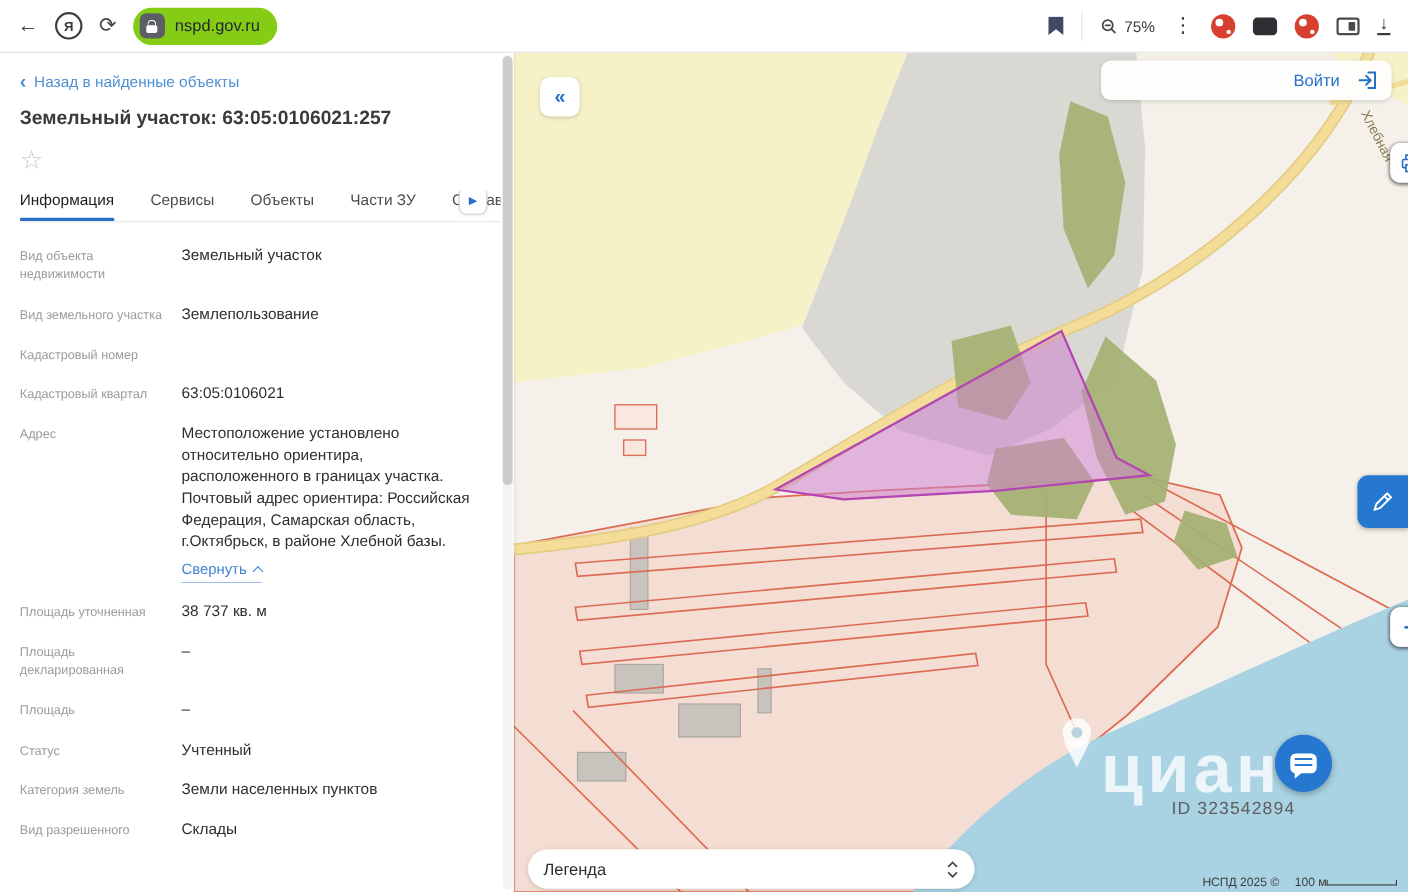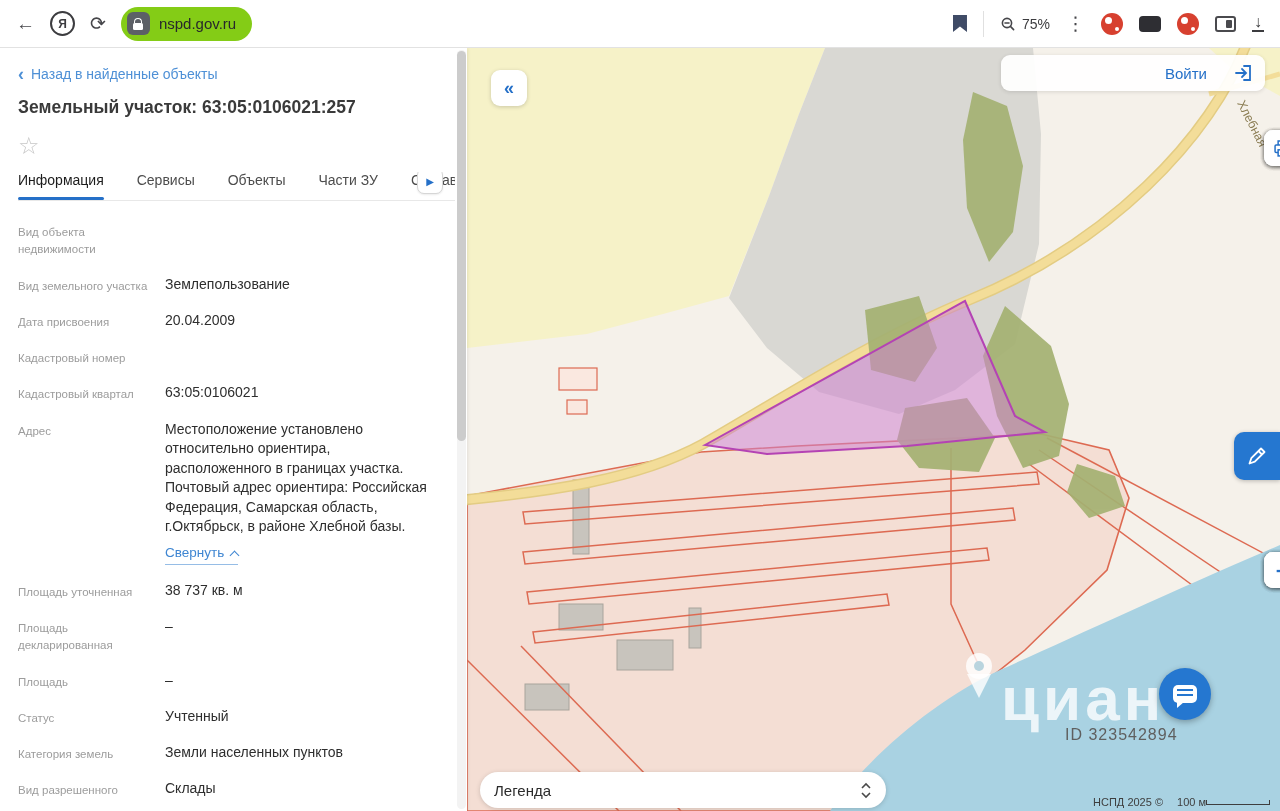--- a/index.html
+++ b/index.html
@@ -62,21 +62,21 @@
   
   .map{position:absolute;left:467px;top:48px;width:813px;height:763px;overflow:hidden;background:#f5f1ea}
   .map-svg{position:absolute;left:0;top:0}
   .mbtn{position:absolute;width:36px;height:36px;background:#fff;border-radius:9px;
     box-shadow:0 1px 4px rgba(0,0,0,.18);display:flex;align-items:center;justify-content:center;
     color:#2570c8;cursor:pointer}
   .mbtn svg{width:21px;height:21px}
   .collapse-btn{left:24px;top:22px;font-size:18px;font-weight:bold}
   .login-bar{position:absolute;top:7px;right:15px;width:264px;height:36px;background:rgba(255,255,255,.93);
     border-radius:9px;box-shadow:0 1px 4px rgba(0,0,0,.12);display:flex;align-items:center;
-    justify-content:flex-end;gap:26px;padding:0 12px;cursor:pointer}
+    justify-content:flex-end;gap:15px;padding:0 12px;cursor:pointer}
   .login-label{color:#2570c8;font-size:15px}
   .tool-col{position:absolute;right:16px;display:flex;flex-direction:column;gap:9px}
   .tc-top{top:82px}.tc-bottom{top:504px}
   .zoom-glyph{font-size:21px;font-weight:bold;line-height:1}
   .feedback-tab{position:absolute;right:0;top:384px;width:46px;height:48px;background:#2577d0;
     border-radius:10px 0 0 10px;display:flex;align-items:center;justify-content:center;
     box-shadow:0 1px 4px rgba(0,0,0,.25);cursor:pointer}
   .chat-btn{position:absolute;right:69px;top:620px;width:52px;height:52px;border-radius:50%;background:#2577d0;
     box-shadow:0 2px 6px rgba(0,0,0,.3);display:flex;align-items:center;justify-content:center;cursor:pointer}
   .chat-bubble{width:24px;height:18px;background:#fff;border-radius:5px;position:relative}
@@ -145,28 +145,25 @@
     <span class="tab">Части ЗУ</span>
     <span class="tab">Состав ЕЗП</span>
     <span class="tab-scroll-btn">
       <span>▶</span>
     </span>
   </div>
 
   <div class="fields">
     <div class="field">
       <div class="f-label">Вид объекта недвижимости</div>
+      <div class="f-value">Земельный участок</div>
     </div>
     <div class="field">
       <div class="f-label">Вид земельного участка</div>
       <div class="f-value">Землепользование</div>
-    </div>
-    <div class="field">
-      <div class="f-label">Дата присвоения</div>
-      <div class="f-value">20.04.2009</div>
     </div>
     <div class="field">
       <div class="f-label">Кадастровый номер</div>
     </div>
     <div class="field">
       <div class="f-label">Кадастровый квартал</div>
       <div class="f-value">63:05:0106021</div>
     </div>
     <div class="field">
       <div class="f-label">Адрес</div>

